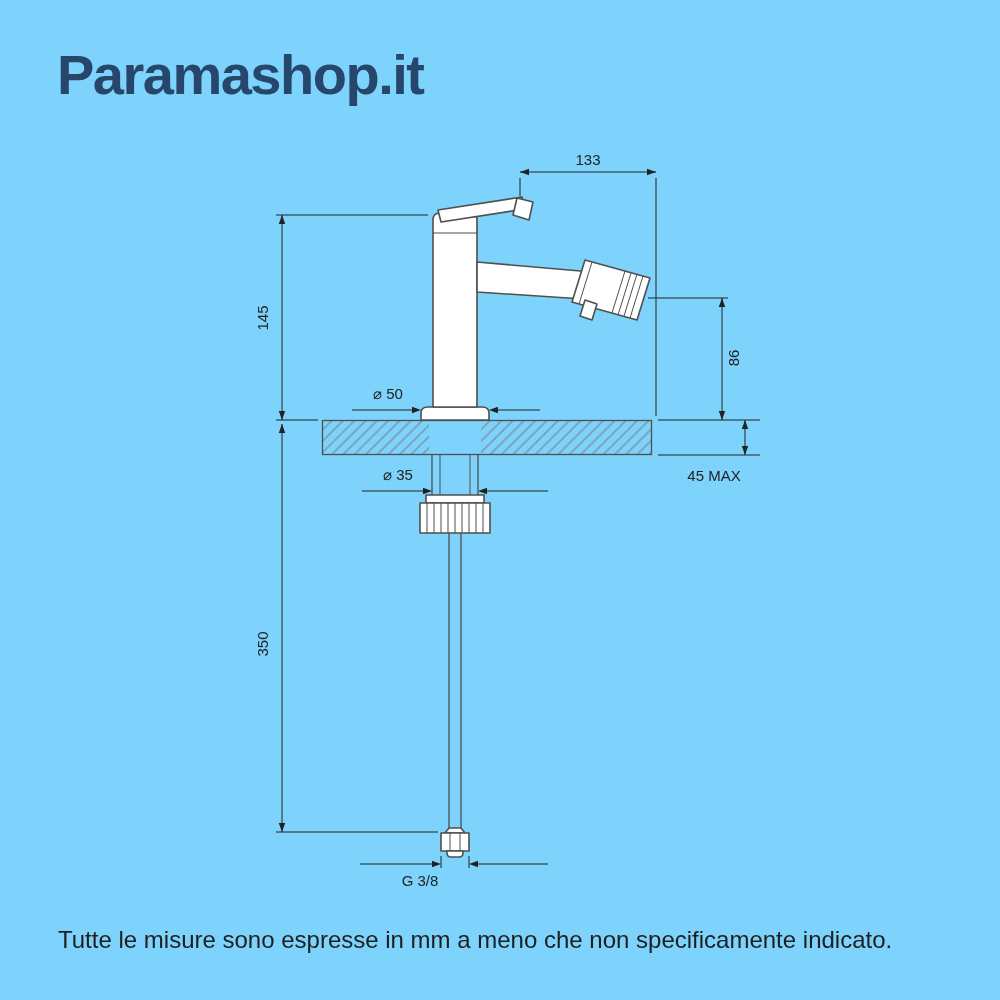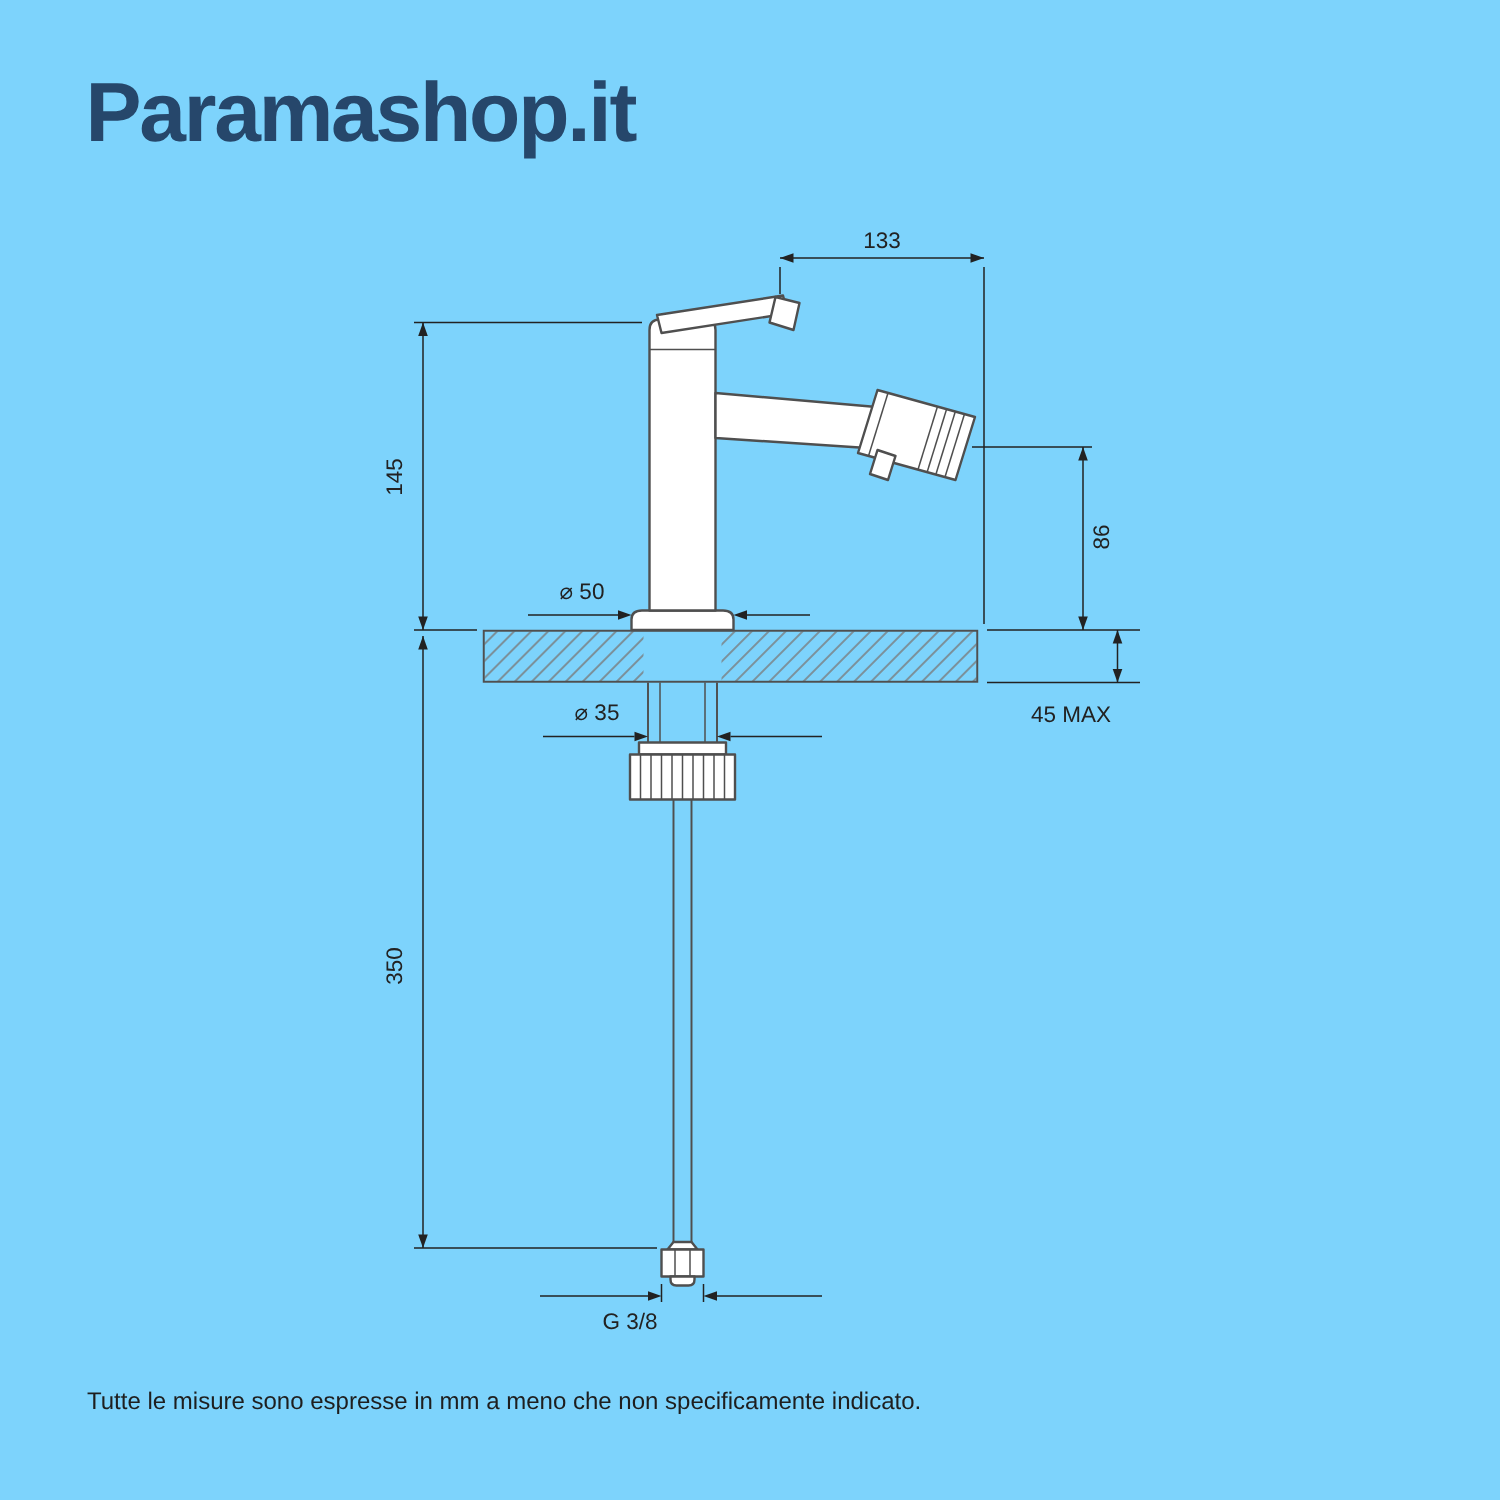--- a/index.html
+++ b/index.html
@@ -11,21 +11,21 @@
     color:var(--logo-color,#26476b);
     font-family:"Liberation Sans",sans-serif;
   }
   svg.drawing{position:absolute;left:0;top:0;}
   .part{fill:#ffffff;stroke:var(--stroke,#4f4f4f);stroke-width:1.6;stroke-linejoin:round;}
   .partline{fill:none;stroke:var(--stroke,#4f4f4f);stroke-width:1.3;}
   .thin{fill:none;stroke:var(--stroke,#4f4f4f);stroke-width:1;}
   .dimline{stroke:var(--dim,#222);stroke-width:1;fill:none;}
   .arr{fill:var(--dim,#222);stroke:none;}
   .dimtext{fill:var(--dim,#222);font-size:15px;font-family:"Liberation Sans",sans-serif;}
-  .footer{position:absolute;left:58px;top:926px;color:#1e1e1e;font-size:16px;}
+  .footer{position:absolute;left:58px;top:926px;color:#1e1e1e;font-size:24px;}
   .footer p{margin:0 0 11px 0;}
 </style>
 </head>
 <body>
 
 <div class="page">
 
   <div class="logo">Paramashop.it</div>
 
   <svg class="drawing" width="1000" height="1000" viewBox="0 0 1000 1000">

